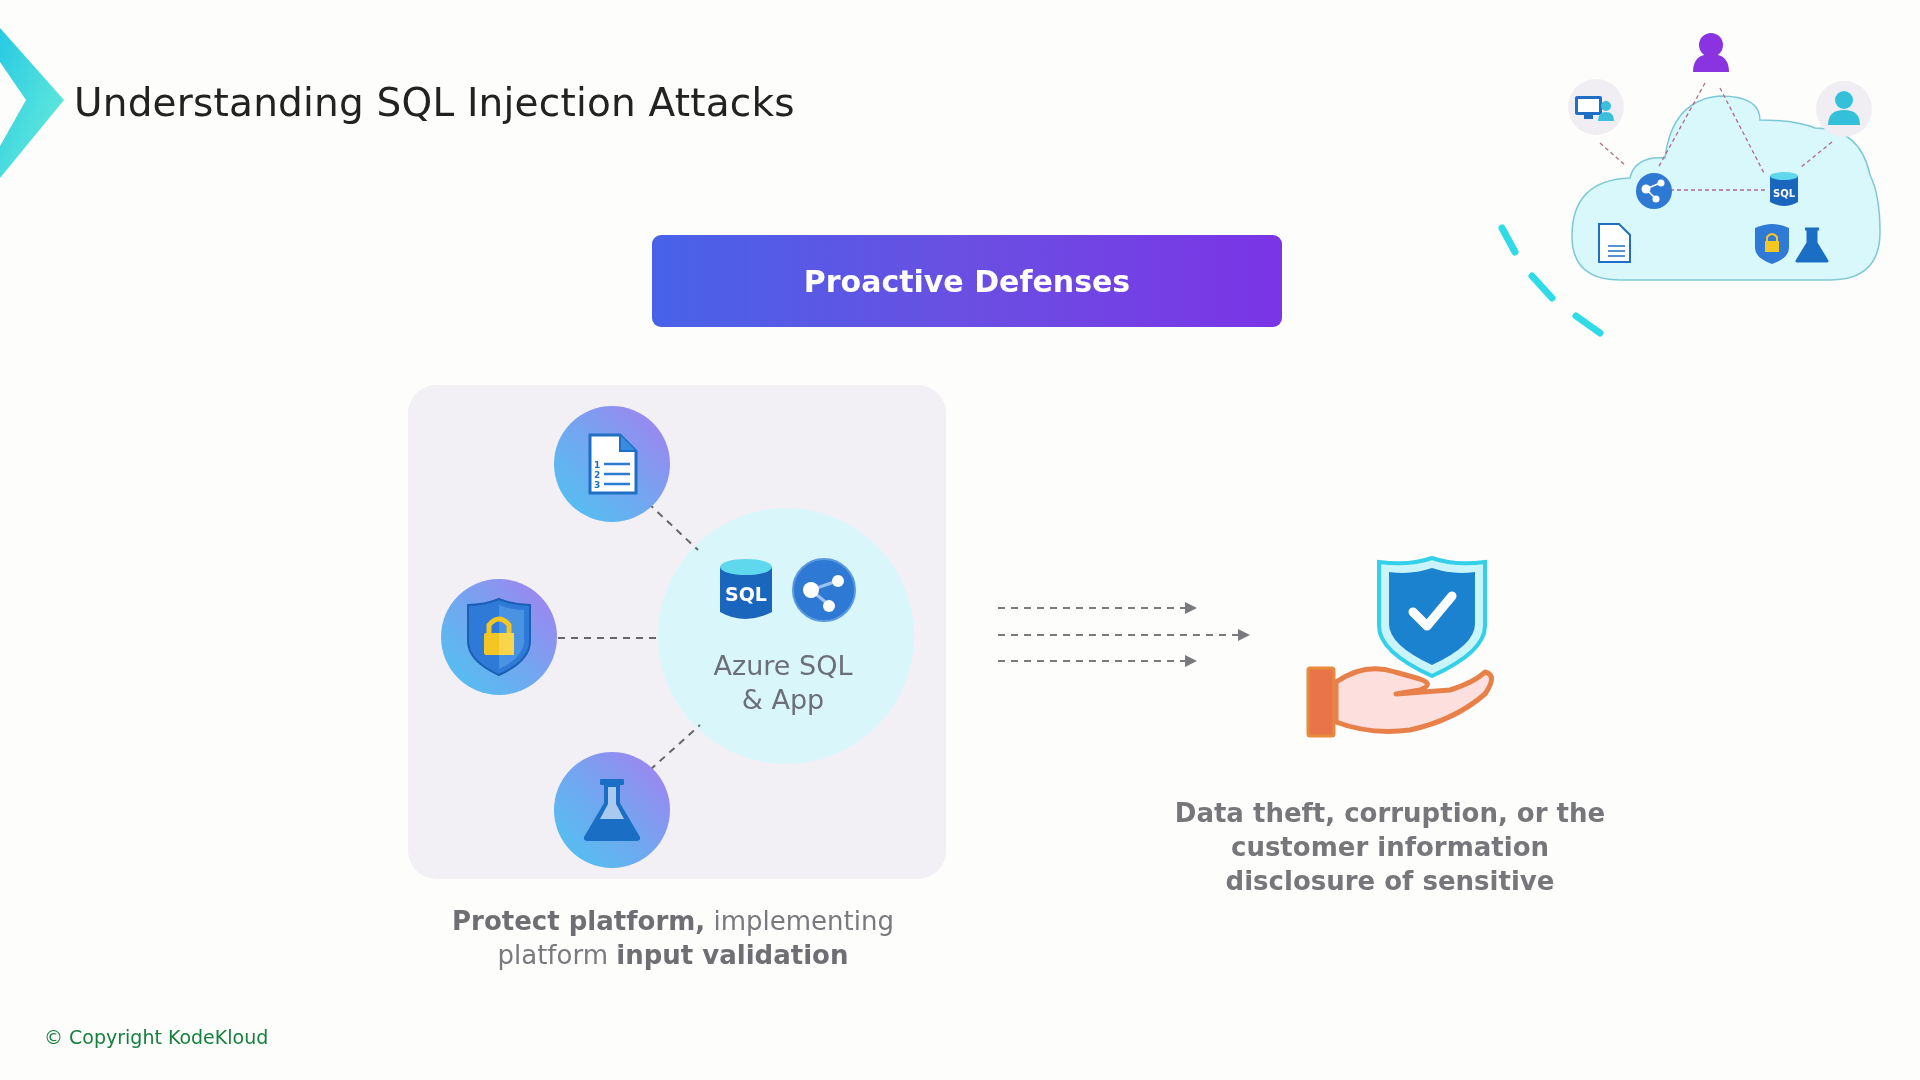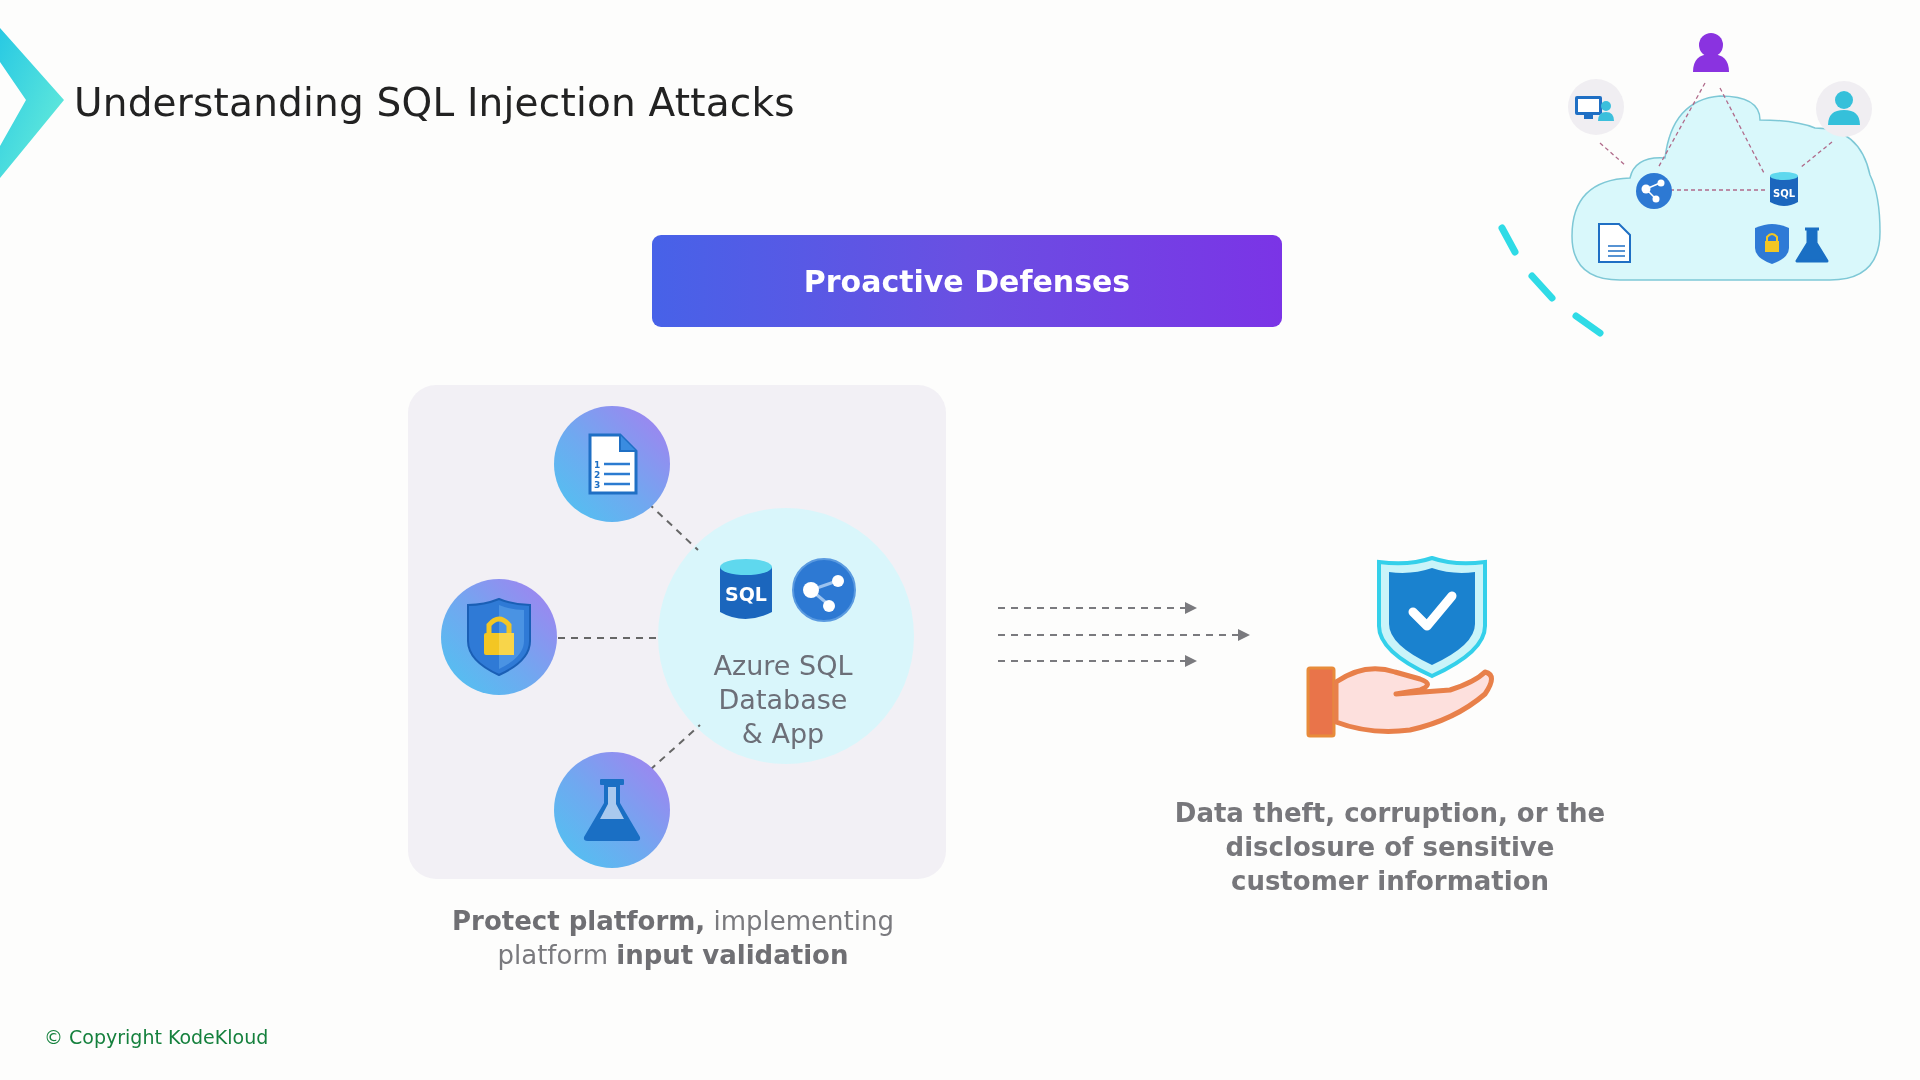--- a/index.html
+++ b/index.html
@@ -183,28 +183,27 @@
 <div class="node" style="left:554px; top:752px;">
   <svg width="64" height="66" viewBox="0 0 64 66">
     <rect x="20" y="2" width="24" height="6" rx="1" fill="#1a6fc4"></rect>
     <path d="M24 8 L24 26 L4 60 Q3 64 8 64 L56 64 Q61 64 60 60 L40 26 L40 8 Z" fill="#1a6fc4"></path>
     <path d="M28 10 L28 27 L20 42 L44 42 L36 27 L36 10 Z" fill="#a9c9ee"></path>
   </svg>
 </div>
 
 <div class="center-label">
   <div>Azure SQL</div>
-  <div>Database</div>
   <div>&amp; App</div>
 </div>
 
 <div class="caption-left">
   <div><b>Protect platform,</b><span> implementing</span></div>
   <div><span>platform </span><b>input validation</b></div>
 </div>
 
 <div class="caption-right">
   <div>Data theft, corruption, or the</div>
+  <div>customer information</div>
   <div>disclosure of sensitive</div>
-  <div>customer information</div>
 </div>
 
 <div class="copyright">© Copyright KodeKloud</div>
 
 </body></html>

